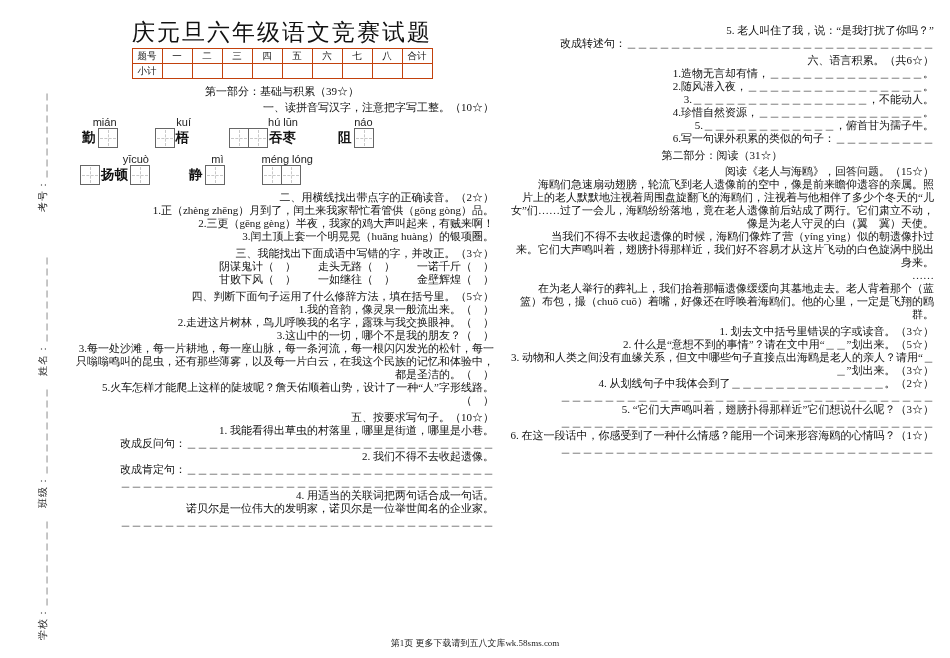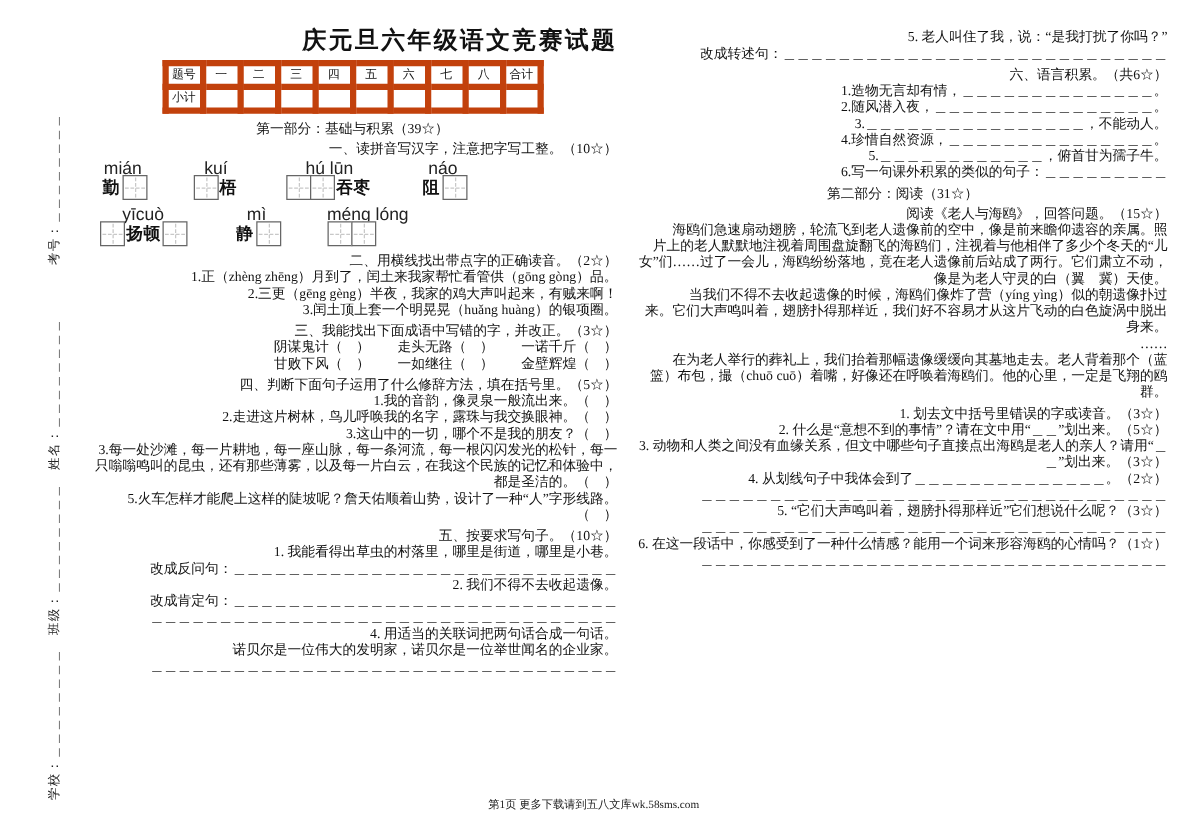--- a/index.html
+++ b/index.html
@@ -16,42 +16,42 @@
   .side-label {
     position:absolute; left:36px;
     font-size:10px; letter-spacing:1px; white-space:nowrap; color:#222;
     transform:rotate(-90deg); transform-origin:0 0;
   }
 
   .cols { position:absolute; left:70px; top:24px; display:flex; gap:16px; }
   .col { width:424px; font-size:11px; line-height:13px; }
 
   .title {
-    text-align:right; font-size:19px; font-weight:bold;
+    text-align:center; font-size:23px; font-weight:normal;
     letter-spacing:2px; margin:2px 0 9px 0;
   }
 
   table.score { border-collapse:collapse; margin:0 auto 6px auto; }
   table.score td {
-    border:5px solid #c2410c; text-align:center;
+    border:1px solid #c2410c; text-align:center;
     font-size:9.5px; line-height:14px; height:15px;
     min-width:30px; padding:0 2px;
   }
 
   .chead { text-align:center; margin:2px 0 3px 0; }
   .line { margin:0;text-align:right; }
   .sec { margin-bottom:4px; }
   .indent { text-indent:22px; }
 
   
   .py-row { display:flex; align-items:flex-end; margin:3px 0 6px 10px; }
   .grp { display:flex; flex-direction:column; margin-right:38px; }
   .pys {
-    display:flex; justify-content:center;
-    font-size:14px; line-height:11px; color:#222;
+    display:flex; justify-content:flex-end;
+    font-size:11px; line-height:11px; color:#222;
     font-family:"Liberation Sans","DejaVu Sans",sans-serif;
   }
   .cl { display:flex; align-items:center; }
   .tian {
     width:20px; height:20px; border:1px solid #666;
     position:relative; margin-right:-1px; background:#fff; flex:none;
   }
   .tian::before { content:""; position:absolute; left:1px; right:1px; top:50%; border-top:1px dashed #c8c8c8; }
   .tian::after  { content:""; position:absolute; top:1px; bottom:1px; left:50%; border-left:1px dashed #c8c8c8; }
   .pch { font-size:13.5px; font-weight:bold; line-height:20px; padding:0 2px; flex:none; }

